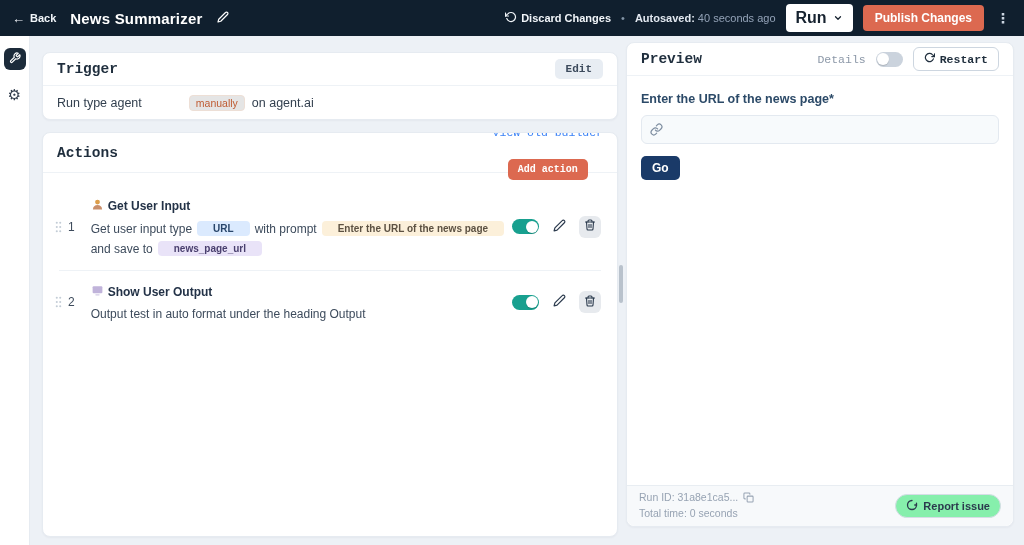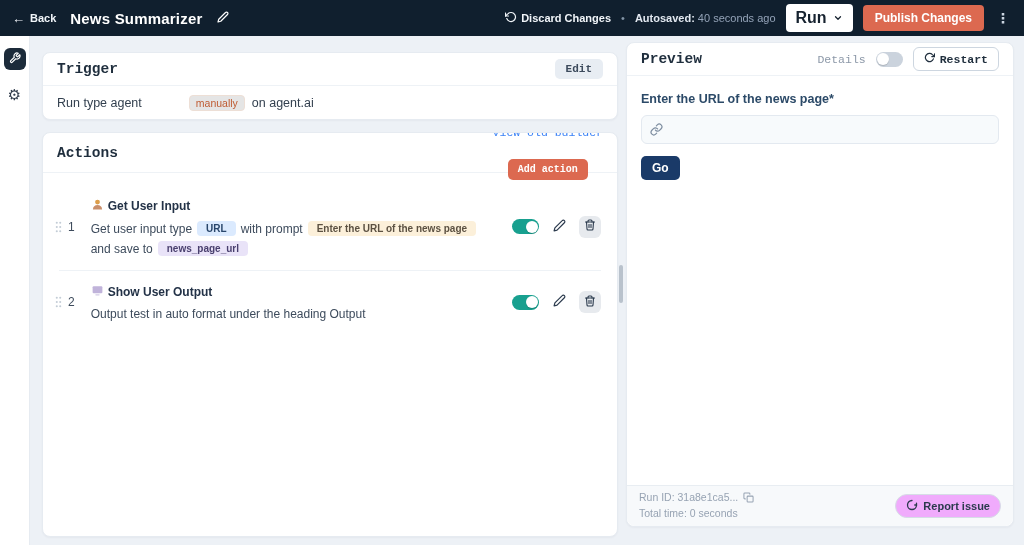--- a/index.html
+++ b/index.html
@@ -76,21 +76,21 @@
   .action-row { display:flex; align-items:center; padding:12px 16px 14px 12px; }
   .row-divider { height:1px; background:#eef2f6; margin:0 16px; }
   .row-grip { display:flex; align-items:center; gap:6px; color:#64748b; }
   .grip-icon { display:flex; }
   .row-index { font-size:12px; color:#3d4b5c; }
   .row-main { flex:1; margin-left:16px; min-width:0; }
   .row-title-line { display:flex; align-items:center; gap:4px; margin-bottom:6px; }
   .row-title { font-size:12px; font-weight:bold; color:#233247; }
   .row-desc { font-size:12px; color:#3d4b5c; display:flex; align-items:center;
               flex-wrap:wrap; gap:5px; }
-  .chip { border-radius:4px; padding:2px 9px; font-size:10px; font-weight:bold;
+  .chip { border-radius:4px; padding:2px 16px; font-size:10px; font-weight:bold;
           color:#37435a; white-space:nowrap; }
   .chip-url { background:var(--badge-url-bg,#dbeafe); color:#29466b; }
   .chip-prompt { background:var(--badge-prompt-bg,#fcf0da); color:#5c5142; }
   .chip-var { background:var(--badge-var-bg,#e9e3f8); color:#493f6e; }
   .row-controls { display:flex; align-items:center; gap:9px; }
   .toggle { width:27px; height:15px; border-radius:8px; position:relative; border:none;
             cursor:pointer; }
   .toggle.on { background:var(--accent-teal,#18a08f); }
   .toggle.off { background:#cbd3dd; }
   .toggle .knob { position:absolute; top:1.5px; width:12px; height:12px; border-radius:50%;
@@ -126,21 +126,21 @@
   .go-btn { background:var(--navy-button,#1a3a68); color:#ffffff; border:none;
             border-radius:5px; padding:5px 11px; font-size:12px; font-weight:bold;
             cursor:pointer; font-family:inherit; }
   .preview-footer { flex:0 0 auto; height:41px; background:#f7f9fb;
                     border-top:1px solid #e8edf2; border-radius:0 0 8px 8px;
                     display:flex; align-items:center; justify-content:space-between;
                     padding:0 12px; }
   .runmeta { font-size:10.5px; color:#97a3b3; line-height:1.5; }
   .runid-line { display:flex; align-items:center; gap:5px; }
   .copy-btn { background:none; border:none; cursor:pointer; display:flex; padding:0; }
-  .report-btn { display:flex; align-items:center; gap:5px; background:#f0abfc;
+  .report-btn { display:flex; align-items:center; gap:5px; background:#86efac;
                 border:1px solid #d6dde6; border-radius:13px; padding:4px 10px;
                 font-size:11px; font-weight:bold; color:#2b3a4d; cursor:pointer;
                 font-family:inherit; }
 </style>
 </head>
 <body>
 
 <div class="screen">
 
   <header class="topbar">

